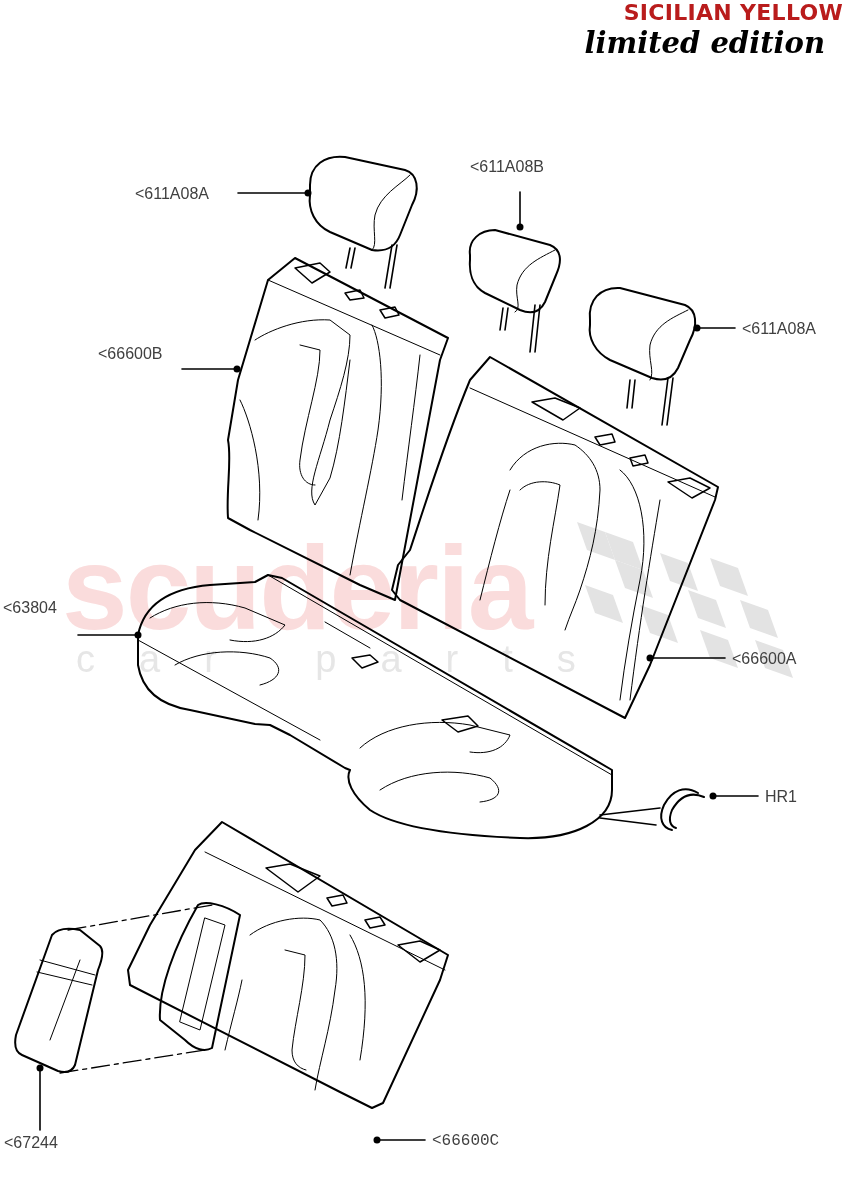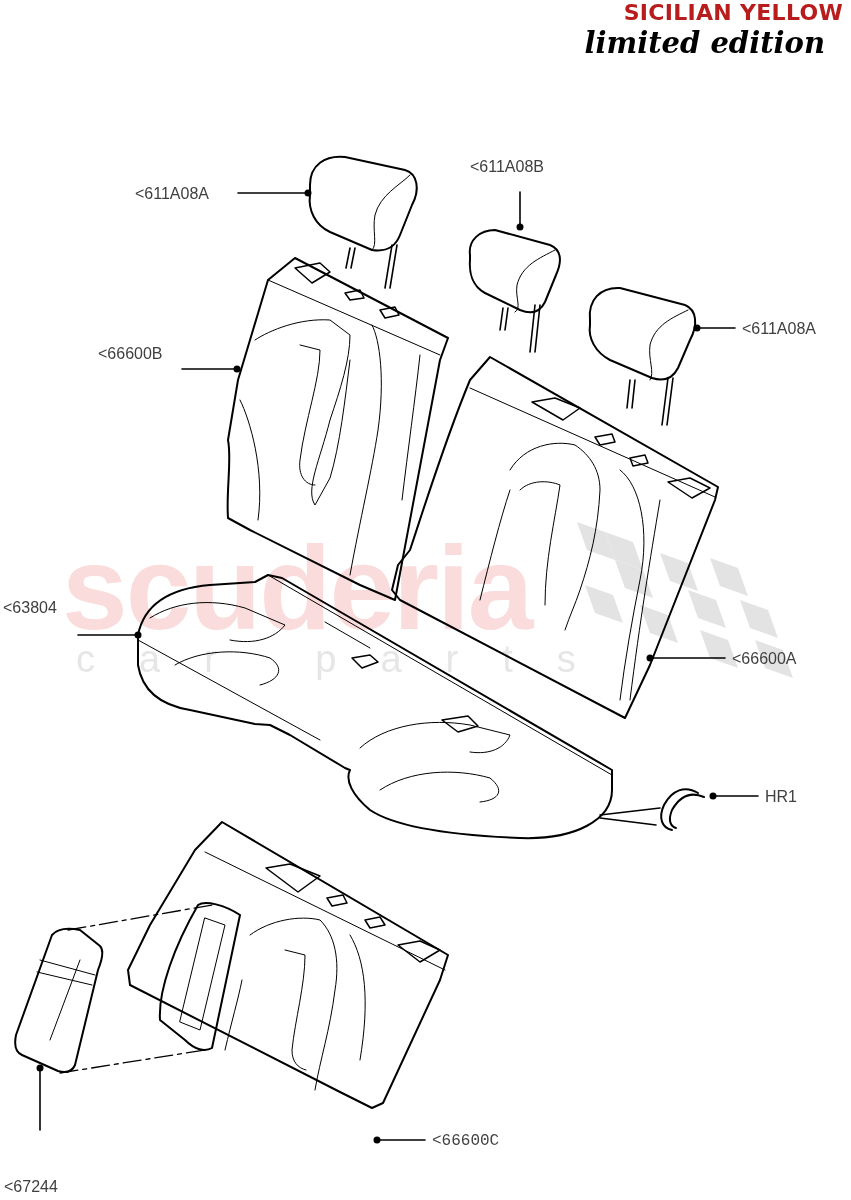--- a/index.html
+++ b/index.html
@@ -135,14 +135,14 @@
   </g>
 </svg>
 
 <div class="lbl" style="left:135px; top:185px;">&lt;611A08A</div>
 <div class="lbl" style="left:470px; top:158px;">&lt;611A08B</div>
 <div class="lbl" style="left:742px; top:320px;">&lt;611A08A</div>
 <div class="lbl" style="left:98px; top:345px;">&lt;66600B</div>
 <div class="lbl" style="left:3px; top:599px;text-align:right;">&lt;63804</div>
 <div class="lbl" style="left:732px; top:650px;text-align:center;">&lt;66600A</div>
 <div class="lbl" style="left:765px; top:788px;">HR1</div>
-<div class="lbl" style="left:4px; top:1134px;margin-top:44px;">&lt;67244</div>
+<div class="lbl" style="left:4px; top:1134px;">&lt;67244</div>
 <div class="lbl" style="left:432px; top:1132px;font-family:Liberation Mono, monospace;">&lt;66600C</div>
 
 </body></html>

